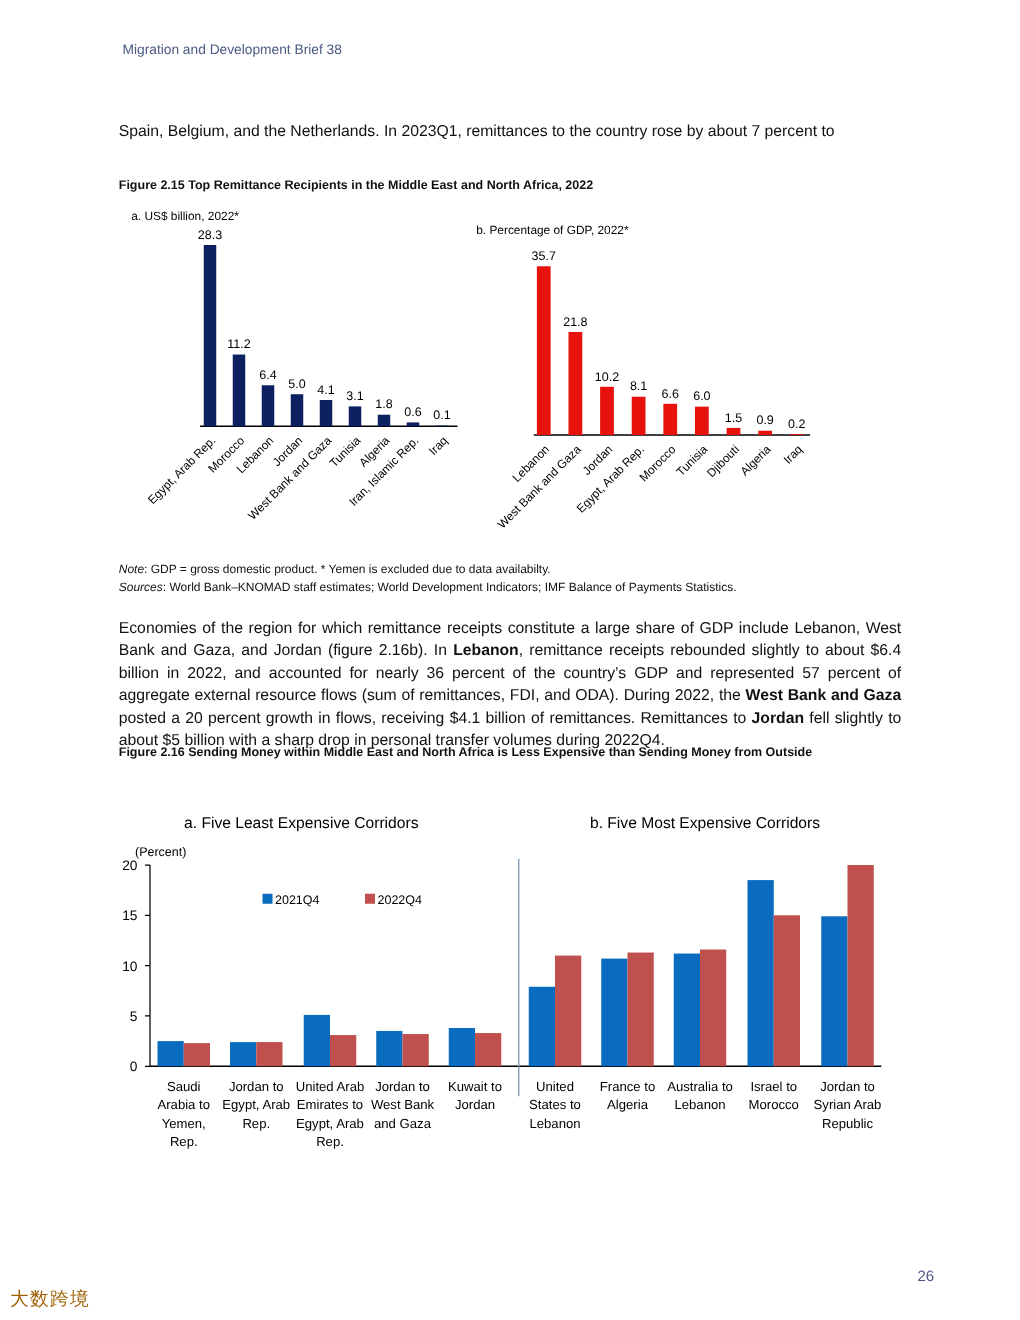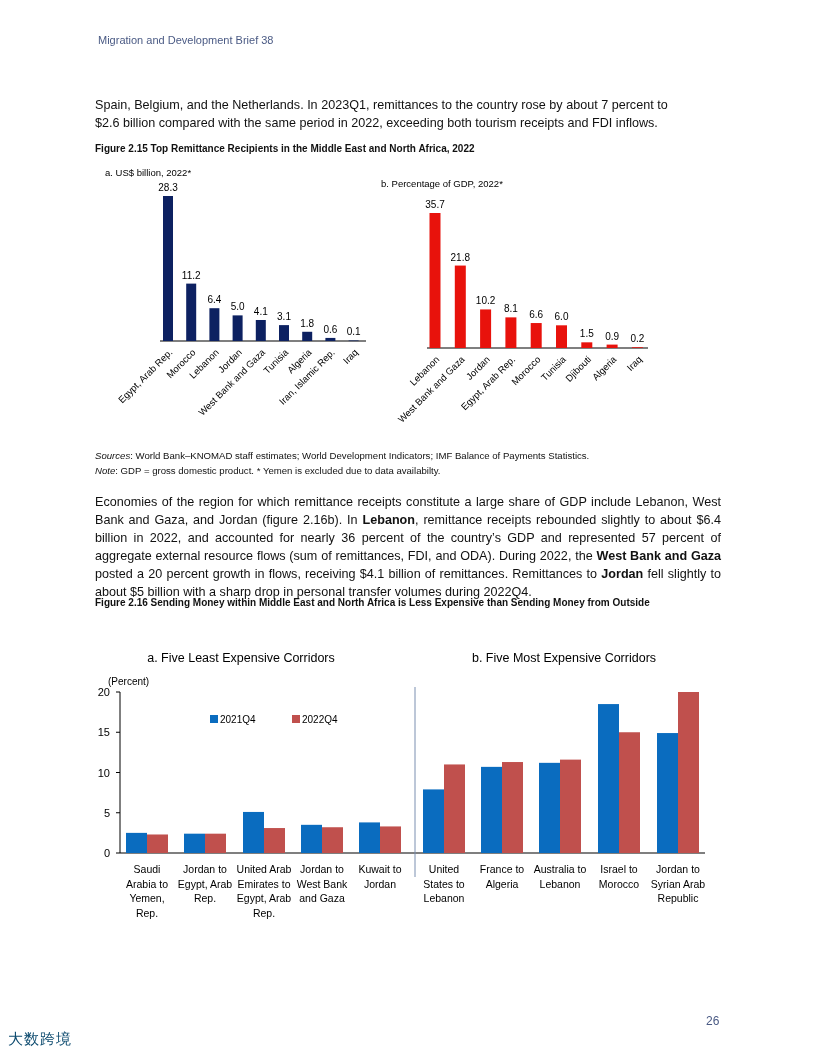--- a/index.html
+++ b/index.html
@@ -4,33 +4,32 @@
 <style>
   html, body { margin: 0; padding: 0; background: #fff; }
   body { width: 816px; height: 1056px; position: relative; overflow: hidden;
          font-family: "Liberation Sans", sans-serif; color: #111; }
   .abs { position: absolute; }
   .running-head { left: 98px; top: 34px; font-size: 11px; color: #4a5a84; }
   .para { left: 95px; width: 626px; font-size: 12.6px; line-height: 18px; text-align: justify; }
   .fig-title { left: 95px; width: 630px; font-size: 10px; font-weight: bold; line-height: 18px; }
   .note { left: 95px; font-size: 9.6px; line-height: 15px; }
   .note i { font-style: italic; }
-  .page-num { left: 706px; top: 1014px; font-size: 12px; color: #4a5a84; }
-  .watermark { left: 8px; top: 1030px; font-size: 15px; color: #0c4a6e; letter-spacing: 1px; }
+  .page-num { left: 734px; top: 1014px; font-size: 12px; color: #4a5a84; }
+  .watermark { left: 8px; top: 1030px; font-size: 15px; color: #a16207; letter-spacing: 1px; }
   svg text { font-family: "Liberation Sans", sans-serif; }
   .sub-title { font-size: 12.5px; }
 </style>
 </head>
 <body>
 
 <div class="abs running-head">Migration and Development Brief 38</div>
 
 <div class="abs para" style="top:96px;">
   <div>Spain, Belgium, and the Netherlands. In 2023Q1, remittances to the country rose by about 7 percent to</div>
-  <div>$2.6 billion compared with the same period in 2022, exceeding both tourism receipts and FDI inflows.</div>
 </div>
 
 <div class="abs fig-title" style="top:140px;">Figure 2.15 Top Remittance Recipients in the Middle East and North Africa, 2022</div>
 
 <svg class="abs" style="left:0;top:160px;" width="816" height="290">
   <text id="c1-title" x="105" y="16" font-size="9.5">a. US$ billion, 2022*</text>
   <g id="c1">
       <line x1="160" y1="181" x2="366" y2="181" stroke="#000" stroke-width="1.2"></line>
       <rect x="163" y="36" width="10" height="145" fill="#0d2161"></rect>
       <text x="168" y="31" text-anchor="middle" font-size="10">28.3</text>
@@ -87,22 +86,22 @@
       <rect x="606.6" y="184.5966386554622" width="11" height="3.403361344537815" fill="#e8120c"></rect>
       <text x="612.1" y="179.5966386554622" text-anchor="middle" font-size="10">0.9</text>
       <text x="617.1" y="200" text-anchor="end" font-size="9.5" transform="rotate(-45 617.1 200)">Algeria</text>
       <rect x="631.9" y="187.2436974789916" width="11" height="0.7563025210084033" fill="#e8120c"></rect>
       <text x="637.4" y="182.2436974789916" text-anchor="middle" font-size="10">0.2</text>
       <text x="642.4" y="200" text-anchor="end" font-size="9.5" transform="rotate(-45 642.4 200)">Iraq</text>
     </g>
 </svg>
 
 <div class="abs note" style="top:448px;">
+  <div><i>Note</i><span>: GDP = gross domestic product. * Yemen is excluded due to data availabilty.</span></div>
   <div><i>Sources</i><span>: World Bank–KNOMAD staff estimates; World Development Indicators; IMF Balance of Payments Statistics.</span></div>
-  <div><i>Note</i><span>: GDP = gross domestic product. * Yemen is excluded due to data availabilty.</span></div>
 </div>
 
 <div class="abs para" style="top:493px;"><span>Economies of the region for which remittance receipts constitute a large share of GDP include Lebanon, West Bank and Gaza, and Jordan (figure 2.16b). In </span><b>Lebanon</b><span>, remittance receipts rebounded slightly to about $6.4 billion in 2022, and accounted for nearly 36 percent of the country’s GDP and represented 57 percent of aggregate external resource flows (sum of remittances, FDI, and ODA). During 2022, the </span><b>West Bank and Gaza</b><span> posted a 20 percent growth in flows, receiving $4.1 billion of remittances. Remittances to </span><b>Jordan</b><span> fell slightly to about $5 billion with a sharp drop in personal transfer volumes during 2022Q4.</span></div>
 
 <div class="abs fig-title" style="top:594px;">Figure 2.16 Sending Money within Middle East and North Africa is Less Expensive than Sending Money from Outside</div>
 
 <svg class="abs" style="left:0;top:645px;" width="816" height="300">
   <text x="241" y="17" text-anchor="middle" class="sub-title">a. Five Least Expensive Corridors</text>
   <text x="564" y="17" text-anchor="middle" class="sub-title">b. Five Most Expensive Corridors</text>
   <text x="108" y="40" font-size="10">(Percent)</text>

